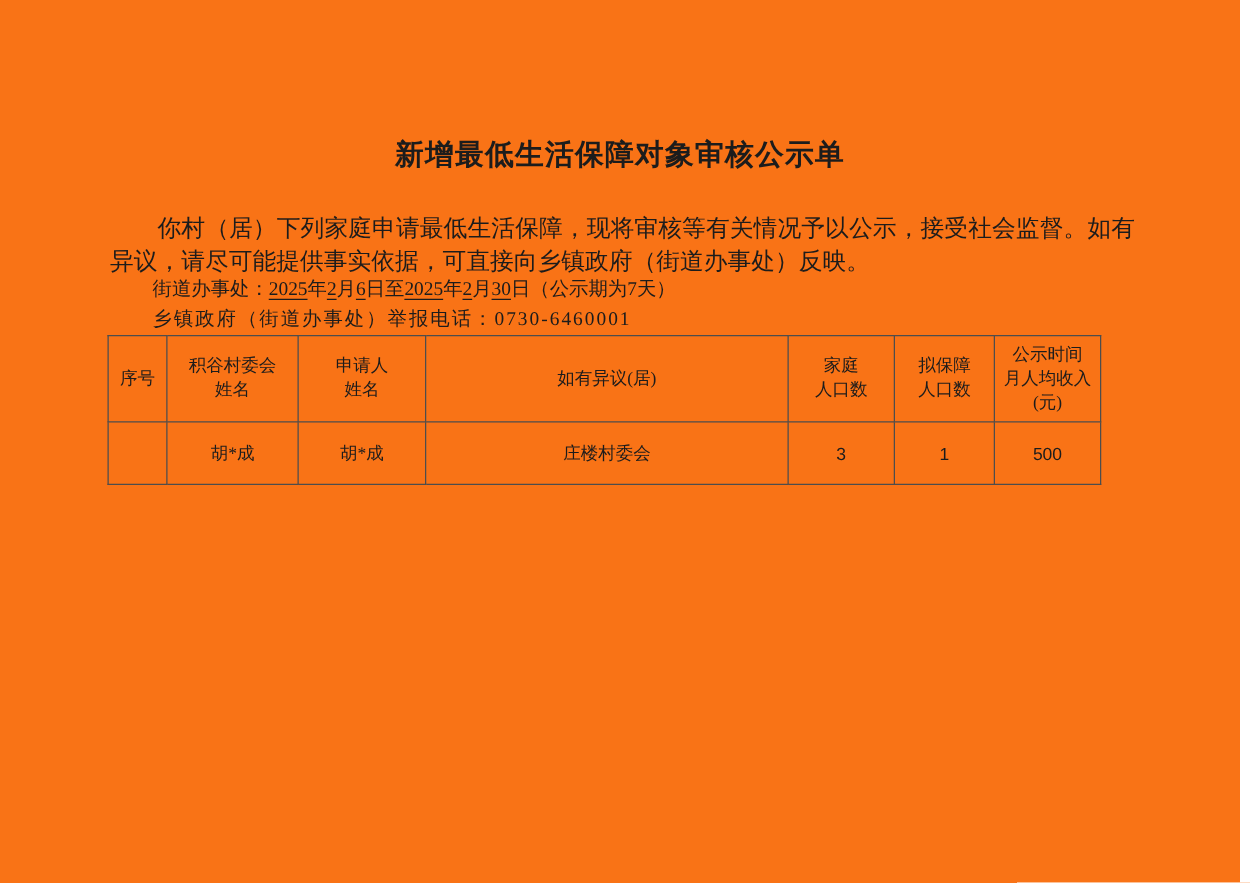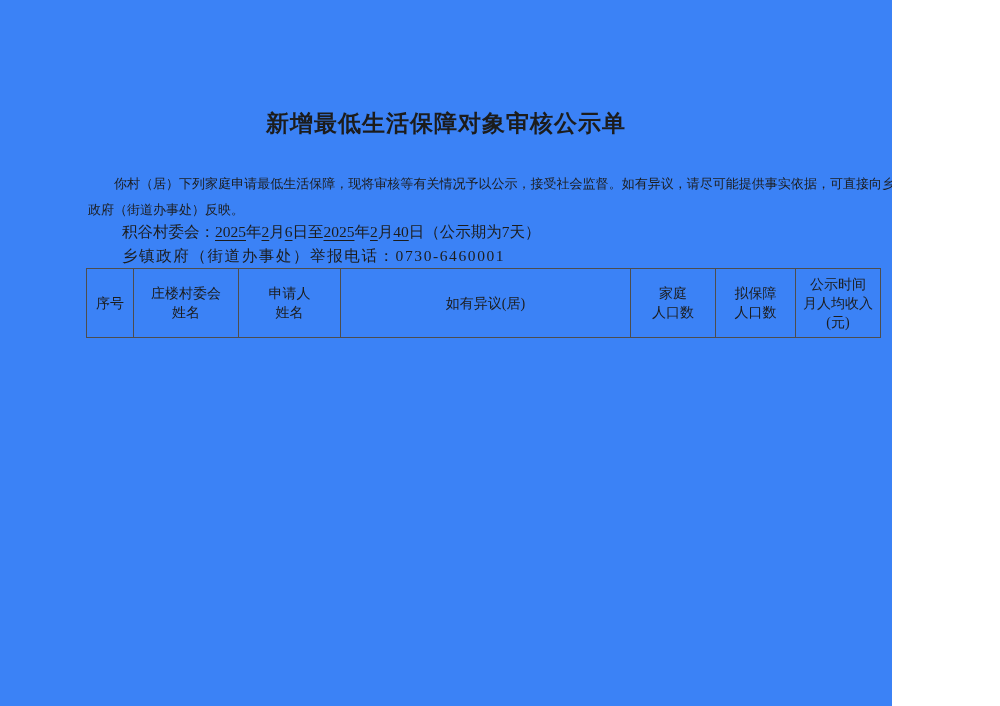--- a/index.html
+++ b/index.html
@@ -1,20 +1,20 @@
 <!DOCTYPE html>
 <html><head>
 <meta charset="utf-8">
 <style>
   html, body { margin: 0; padding: 0; background: #ffffff; }
   .page {
     position: relative;
-    width: 892px;
+    width: 992px;
     height: 706px;
-    background: #3b82f6;
+    background: #f97316;
     color: #1c1c1c;
     font-family: "Liberation Serif", "DejaVu Serif", serif;
     overflow: hidden;
   }
   .title {
     position: absolute;
     top: 109px; left: 0;
     width: 100%;
     margin: 0;
     text-align: center;
@@ -22,21 +22,21 @@
     line-height: 28px;
     font-weight: 700;
     letter-spacing: 1px;
     font-family: "Liberation Sans", "DejaVu Sans", sans-serif;
   }
   .body-para {
     position: absolute;
     top: 171px; left: 88px;
     width: 820px;
     margin: 0;
-    font-size: 13px;
+    font-size: 19px;
     line-height: 26px;
     text-align: justify;
     text-indent: 2em;
   }
   .line {
     position: absolute;
     left: 88px;
     width: 880px;
     margin: 0;
     font-size: 15.5px;
@@ -75,48 +75,57 @@
 </style>
 </head>
 <body>
 
 <div class="page">
 
   <h1 class="title">新增最低生活保障对象审核公示单</h1>
 
   <p class="body-para">你村（居）下列家庭申请最低生活保障，现将审核等有关情况予以公示，接受社会监督。如有异议，请尽可能提供事实依据，可直接向乡镇政府（街道办事处）反映。</p>
 
-  <p class="line publicity-line"><span>积谷村委会：</span><u>2025</u><span>年</span><u>2</u><span>月</span><u>6</u><span>日</span><span>至</span><u>2025</u><span>年</span><u>2</u><span>月</span><u>40</u><span>日</span><span>（公示期为7天）</span></p>
+  <p class="line publicity-line"><span>街道办事处：</span><u>2025</u><span>年</span><u>2</u><span>月</span><u>6</u><span>日</span><span>至</span><u>2025</u><span>年</span><u>2</u><span>月</span><u>30</u><span>日</span><span>（公示期为7天）</span></p>
 
   <p class="line hotline-line">乡镇政府（街道办事处）举报电话：0730-6460001</p>
 
   <table class="review">
     <colgroup>
       <col style="width:47px">
       <col style="width:105px">
       <col style="width:102px">
       <col style="width:290px">
       <col style="width:85px">
       <col style="width:80px">
       <col style="width:85px">
     </colgroup>
     <thead>
       <tr>
         <th>序号</th>
-        <th>庄楼村委会
+        <th>积谷村委会
 姓名</th>
         <th>申请人
 姓名</th>
         <th>如有异议(居)</th>
         <th>家庭
 人口数</th>
         <th>拟保障
 人口数</th>
         <th>公示时间
 月人均收入
 (元)</th>
       </tr>
     </thead>
     <tbody>
+      <tr>
+        <td></td>
+        <td>胡*成</td>
+        <td>胡*成</td>
+        <td>庄楼村委会</td>
+        <td class="num">3</td>
+        <td class="num">1</td>
+        <td class="num">500</td>
+      </tr>
     </tbody>
   </table>
 
 </div>
 
 </body></html>

